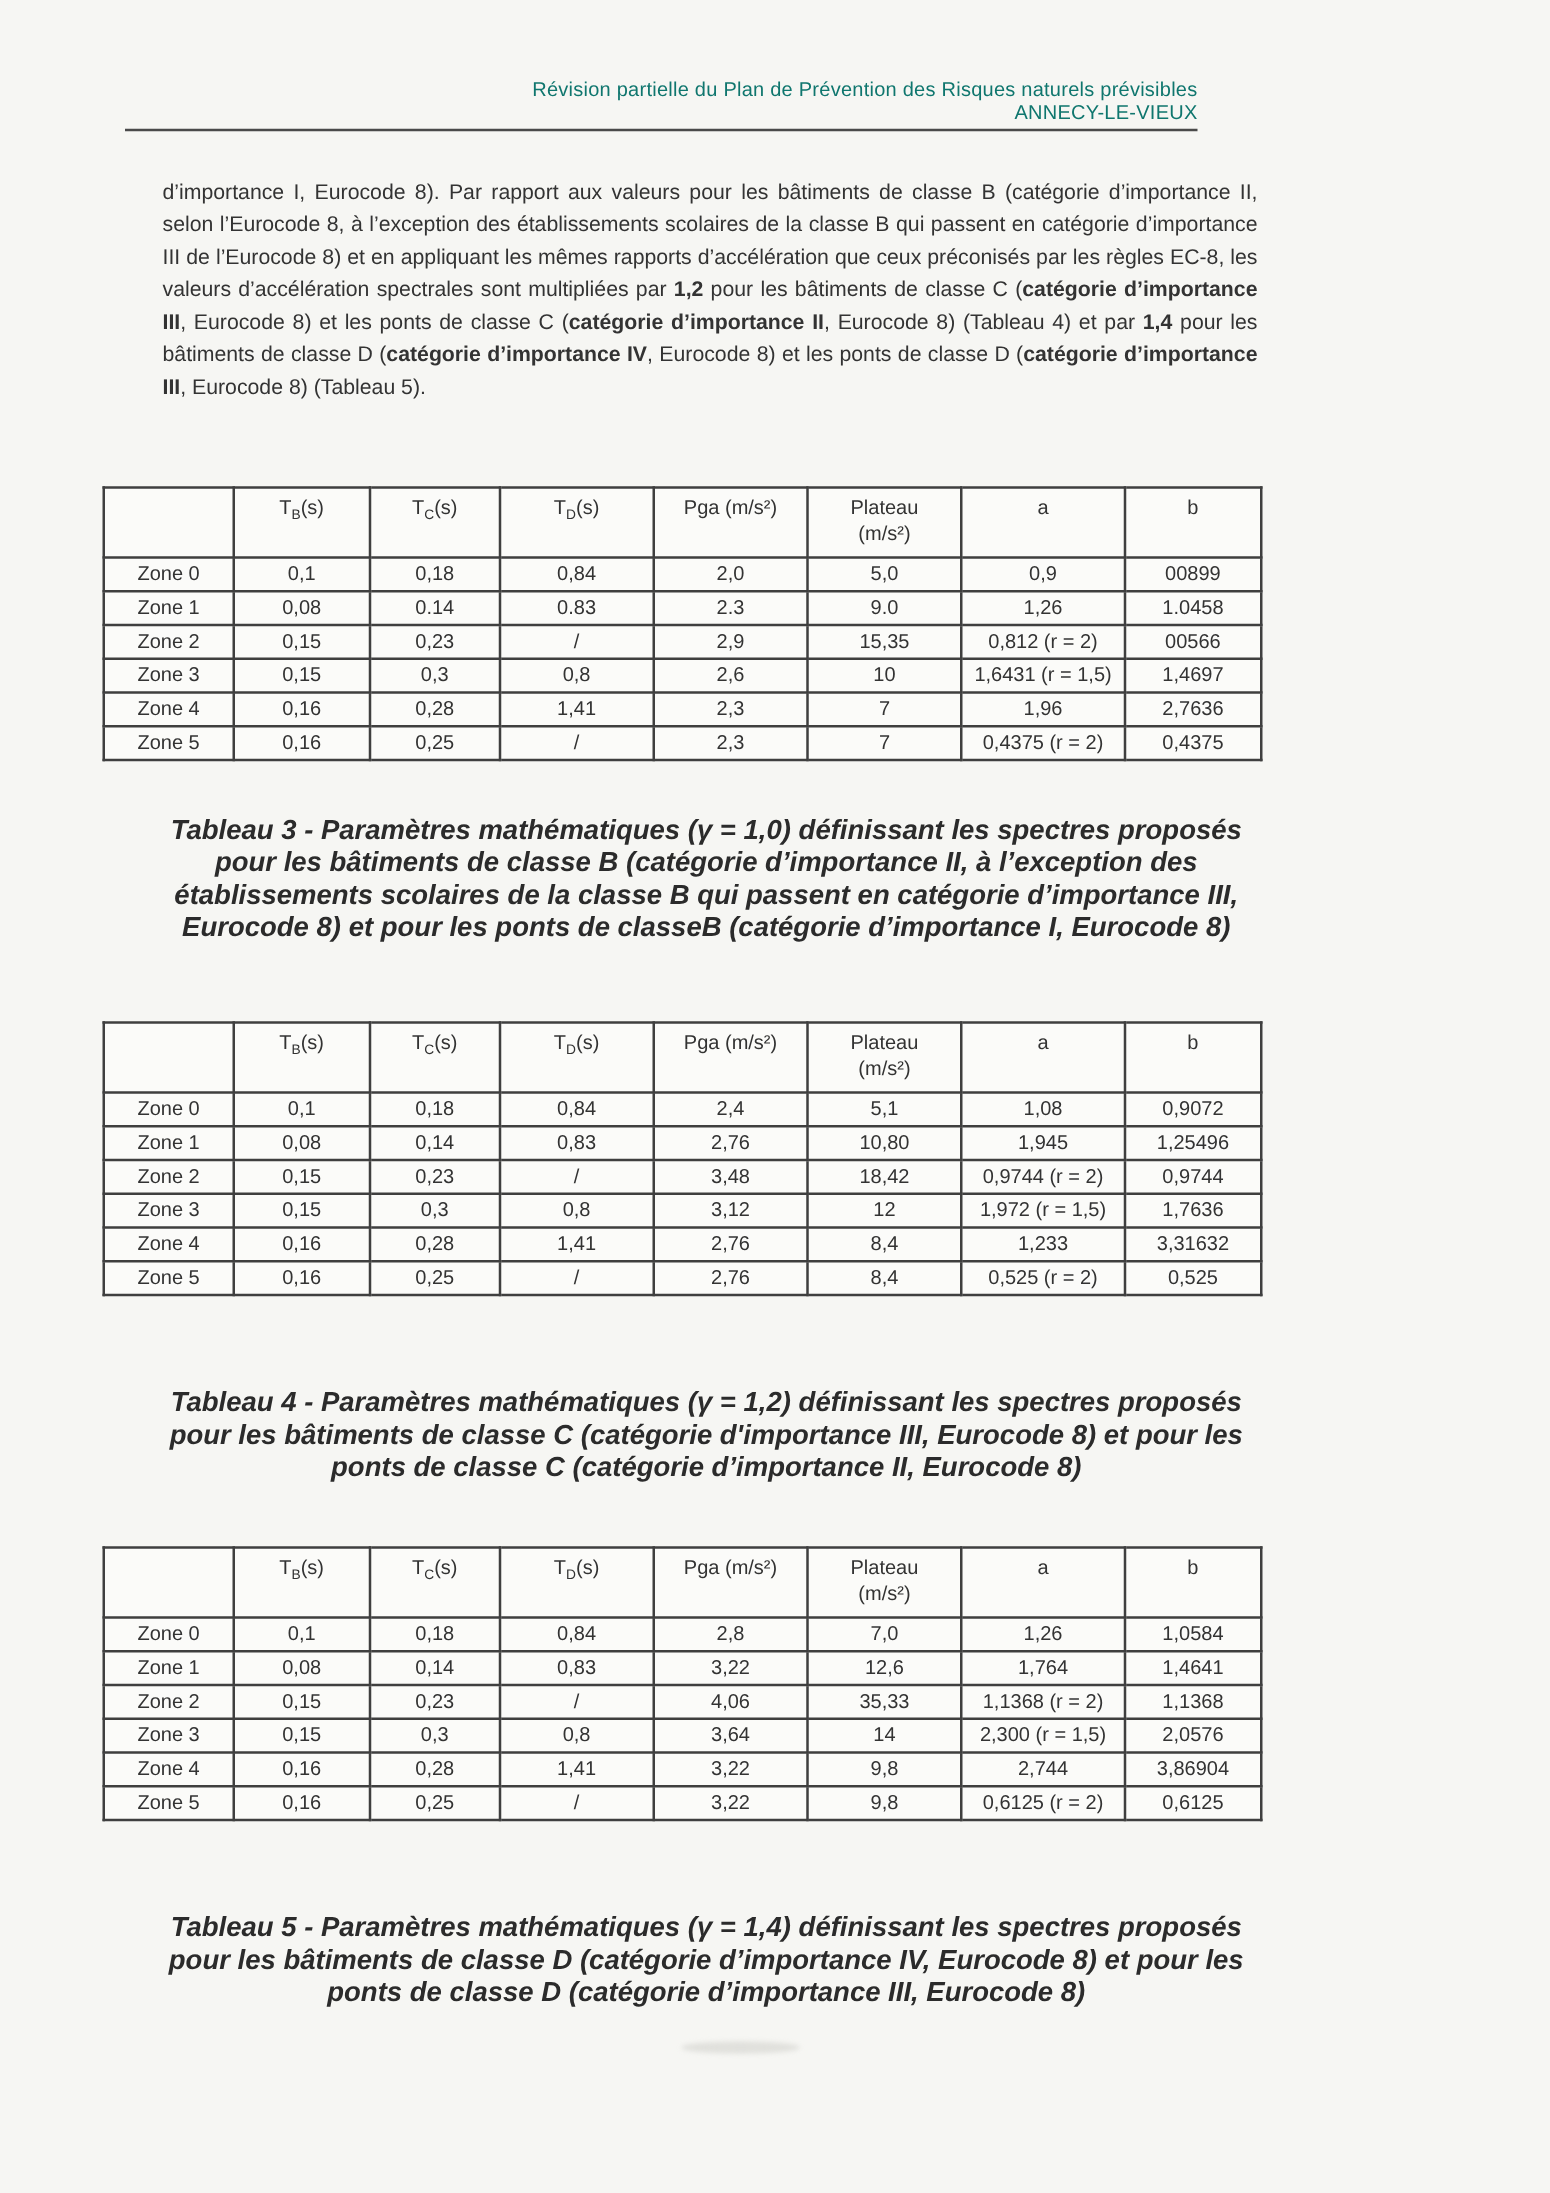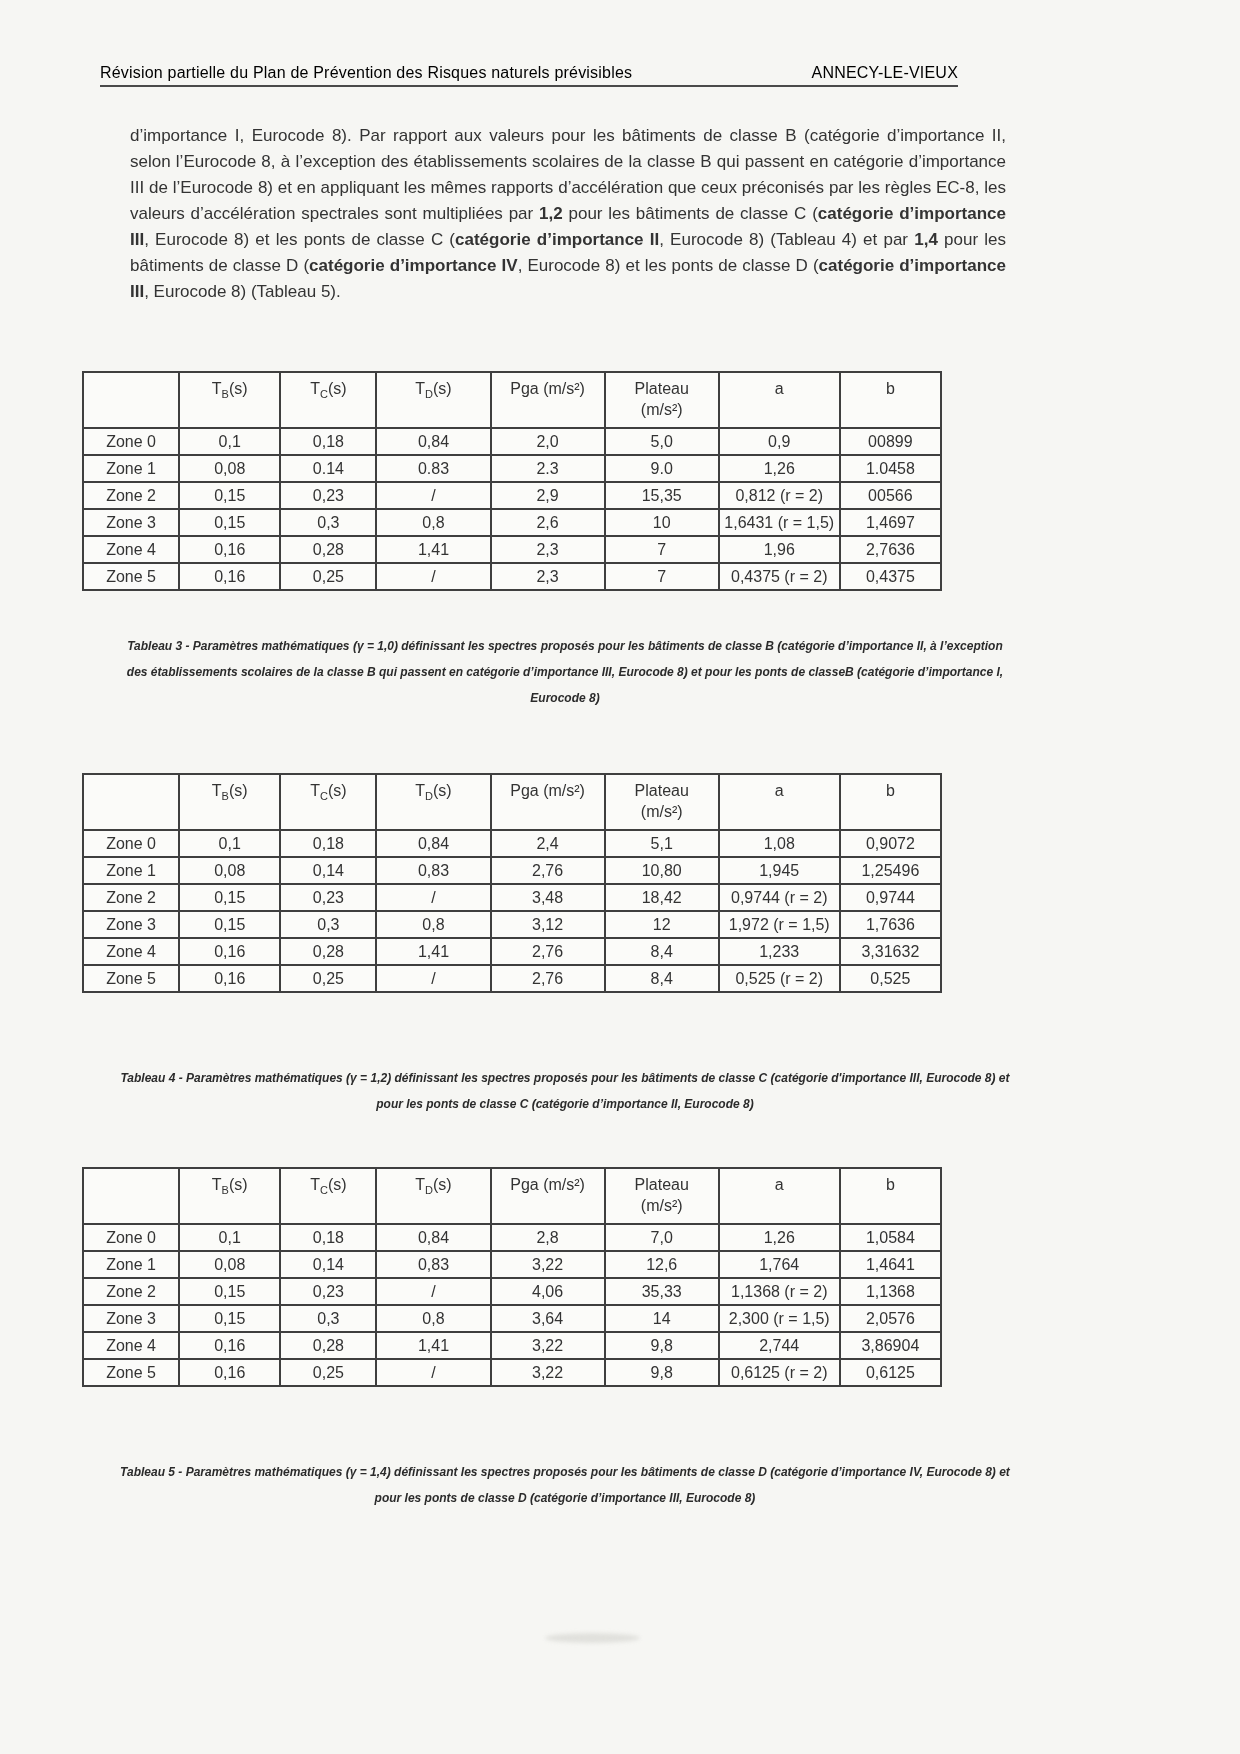--- a/index.html
+++ b/index.html
@@ -10,33 +10,34 @@
     color:#2e2e2e;
     position:relative;
     overflow:hidden;
   }
   .page-header{
     margin:64px 0 16px 100px;
     width:858px;
     display:flex;justify-content:space-between;align-items:flex-end;
     border-bottom:2px solid #4a4a4a;
     padding-bottom:3px;
-    font-size:16px;color:#000000;
+    font-size:16px;color:#0f766e;
     letter-spacing:.2px;
+    flex-direction:column;
   }
   .body-paragraph{
     margin:36px 0 0 130px;
     width:876px;
     font-size:17px;line-height:26px;
     text-align:justify;
     color:#333;
   }
   table{
     border-collapse:collapse;table-layout:fixed;
-    width:860px;margin-left:82px;
+    width:928px;margin-left:82px;
     font-size:16px;color:#333;
     background:#fbfbf9;
   }
   th,td{
     border:2px solid #3f3f3f;
     text-align:center;
     padding:1px 3px;
     overflow:hidden;white-space:nowrap;
   }
   th{font-weight:normal;vertical-align:top;padding-top:5px;height:48px;line-height:21px;}
@@ -45,21 +46,21 @@
   .c0{width:11.2%}.c1{width:11.8%}.c2{width:11.2%}.c3{width:13.3%}
   .c4{width:13.3%}.c5{width:13.3%}.c6{width:14.1%}.c7{width:11.8%}
   .t1{margin-top:66px}
   .t2{margin-top:62px}
   .t3{margin-top:50px}
   .table-caption{
     margin:42px 0 0 120px;
     width:890px;
     text-align:center;
     font-weight:bold;font-style:italic;
-    font-size:12px;line-height:26px;
+    font-size:22px;line-height:26px;
     color:#2b2b2b;
   }
   .cap4,.cap5{margin-top:72px;}
   .scan-smudge{
     position:absolute;left:545px;top:1633px;
     width:95px;height:10px;
     background:#cfcfca;opacity:.55;
     border-radius:50%;
     filter:blur(2px);
   }

